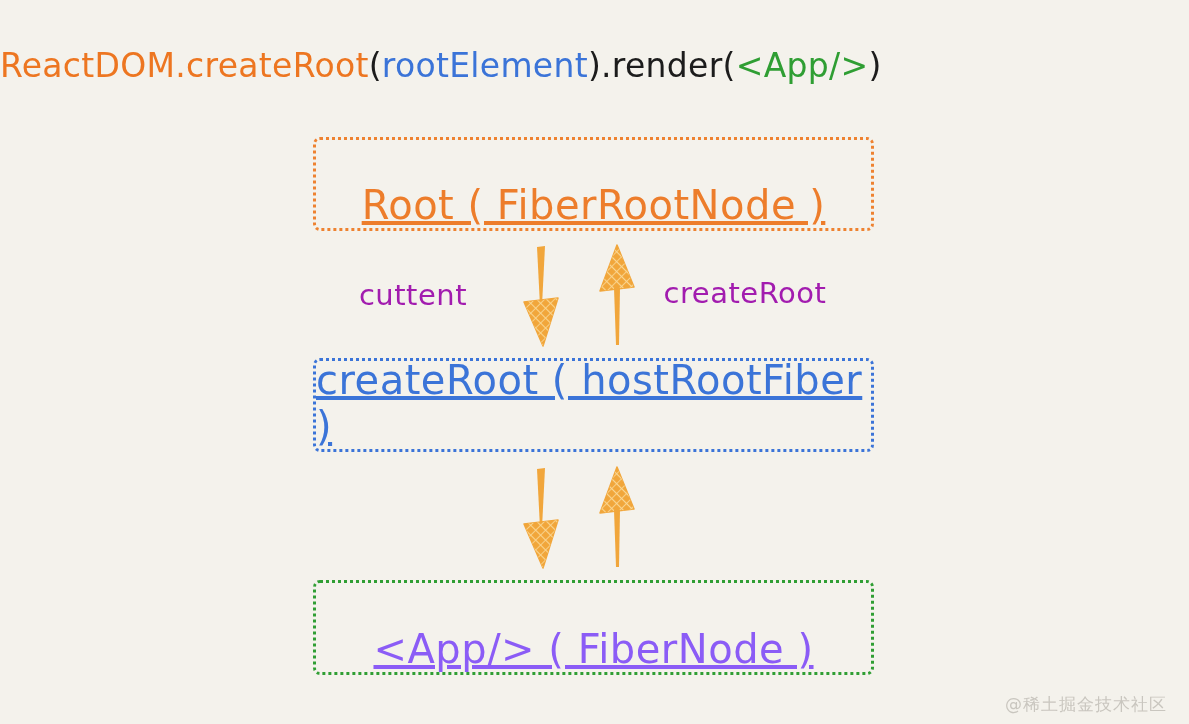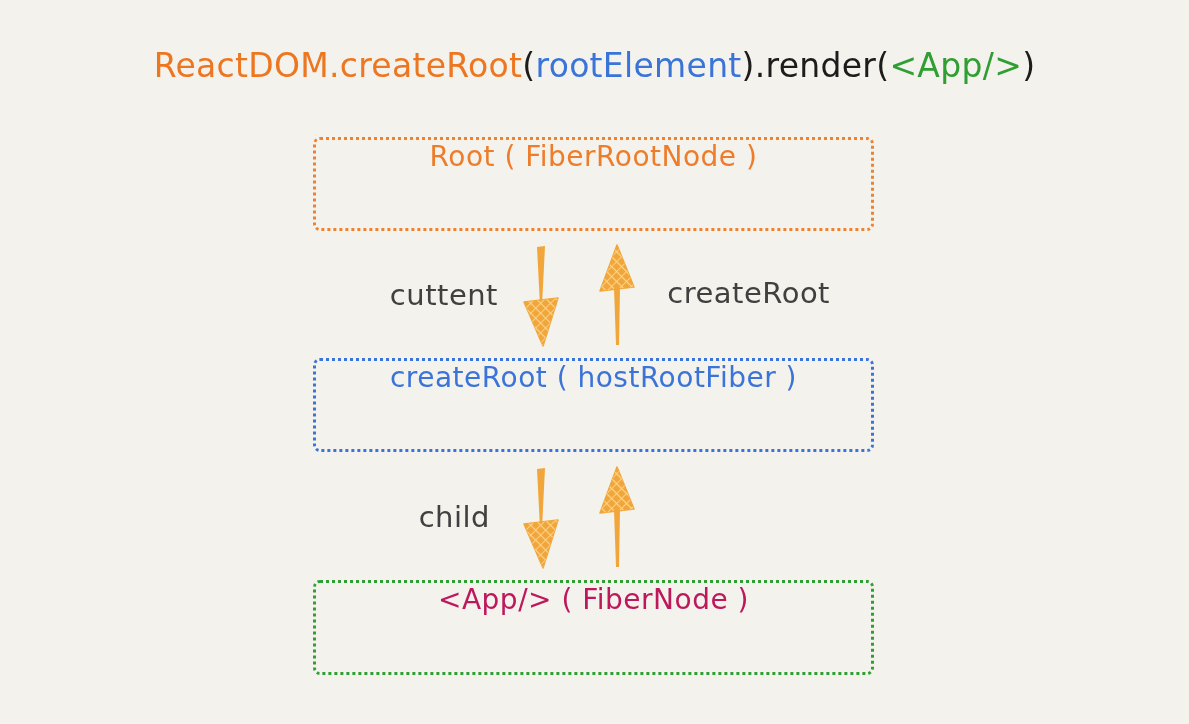--- a/index.html
+++ b/index.html
@@ -15,71 +15,72 @@
     font-family: "DejaVu Sans", "Liberation Sans", sans-serif;
     overflow: hidden;
   }
 
   
   .title {
     position: absolute;
     top: 46px;
     left: 0;
     width: 100%;
-    text-align: center;
+    text-align: left;
     font-size: 33px;
     font-weight: 500;
     letter-spacing: 0.3px;
     white-space: nowrap;
   }
   .seg-orange { color: #ed7621; }
   .seg-dark   { color: #1c1c1c; }
   .seg-blue   { color: #3b74d8; }
   .seg-green  { color: #2f9e33; }
 
   
   .node {
     position: absolute;
     left: 313px;
     width: 561px;
     box-sizing: border-box;
     border-radius: 7px;
     display: flex;
-    align-items: flex-start;
+    align-items: flex-end;
     justify-content: center;
-    font-size: 28px;
+    font-size: 40px;
     font-weight: 500;
     letter-spacing: 0.5px;
+    text-decoration: underline;
   }
   .node-root {
     top: 137px;
     height: 94px;
     border: 3px dotted #ee8230;
     color: #ed7d2b;
   }
   .node-root-element {
     top: 358px;
     height: 94px;
     border: 3px dotted #3b74d8;
     color: #3b74d8;
   }
   .node-app {
     top: 580px;
     height: 95px;
     border: 3px dotted #2f9e33;
-    color: #be185d;
+    color: #8b5cf6;
   }
 
   
   .edge-label {
     position: absolute;
     width: 170px;
-    text-align: right;
+    text-align: center;
     font-size: 29px;
-    color: #404040;
+    color: #a21caf;
     letter-spacing: 0.5px;
   }
   .lbl-current   { left: 328px; top: 278px; }
   .lbl-statenode { left: 660px; top: 276px; }
   .lbl-child     { left: 320px; top: 500px; }
   .lbl-return    { left: 660px; top: 500px; }
 
   
   .arrow {
     position: absolute;
@@ -133,30 +134,30 @@
     <polygon points="23,1 6,47 40,43" fill="#f1a63b" stroke="#f1a63b" stroke-width="1.5" stroke-linejoin="round"></polygon>
     <polygon points="23,1 6,47 40,43" fill="url(#hatch)"></polygon>
     <polygon points="20,44 26,44 25,101 22,101" fill="#f1a63b"></polygon>
   </svg>
   <div class="edge-label lbl-statenode">createRoot</div>
 
   <div class="node node-root-element">
     <span>createRoot ( hostRootFiber )</span>
   </div>
 
-  <div class="edge-label lbl-child">child</div>
   <svg class="arrow arr-down-2" viewBox="0 0 46 102">
     <polygon points="19,1 27,0 24,60 22,60" fill="#f1a63b"></polygon>
     <polygon points="6,56 40,52 25,100" fill="#f1a63b" stroke="#f1a63b" stroke-width="1.5" stroke-linejoin="round"></polygon>
     <polygon points="6,56 40,52 25,100" fill="url(#hatch)"></polygon>
   </svg>
   <svg class="arrow arr-up-2" viewBox="0 0 46 102">
     <polygon points="23,1 6,47 40,43" fill="#f1a63b" stroke="#f1a63b" stroke-width="1.5" stroke-linejoin="round"></polygon>
     <polygon points="23,1 6,47 40,43" fill="url(#hatch)"></polygon>
     <polygon points="20,44 26,44 25,101 22,101" fill="#f1a63b"></polygon>
   </svg>
 
   <div class="node node-app">
     <span>&lt;App/&gt; ( FiberNode )</span>
   </div>
 
+  <div class="watermark">@稀土掘金技术社区</div>
 
 </div>
 
 </body></html>

